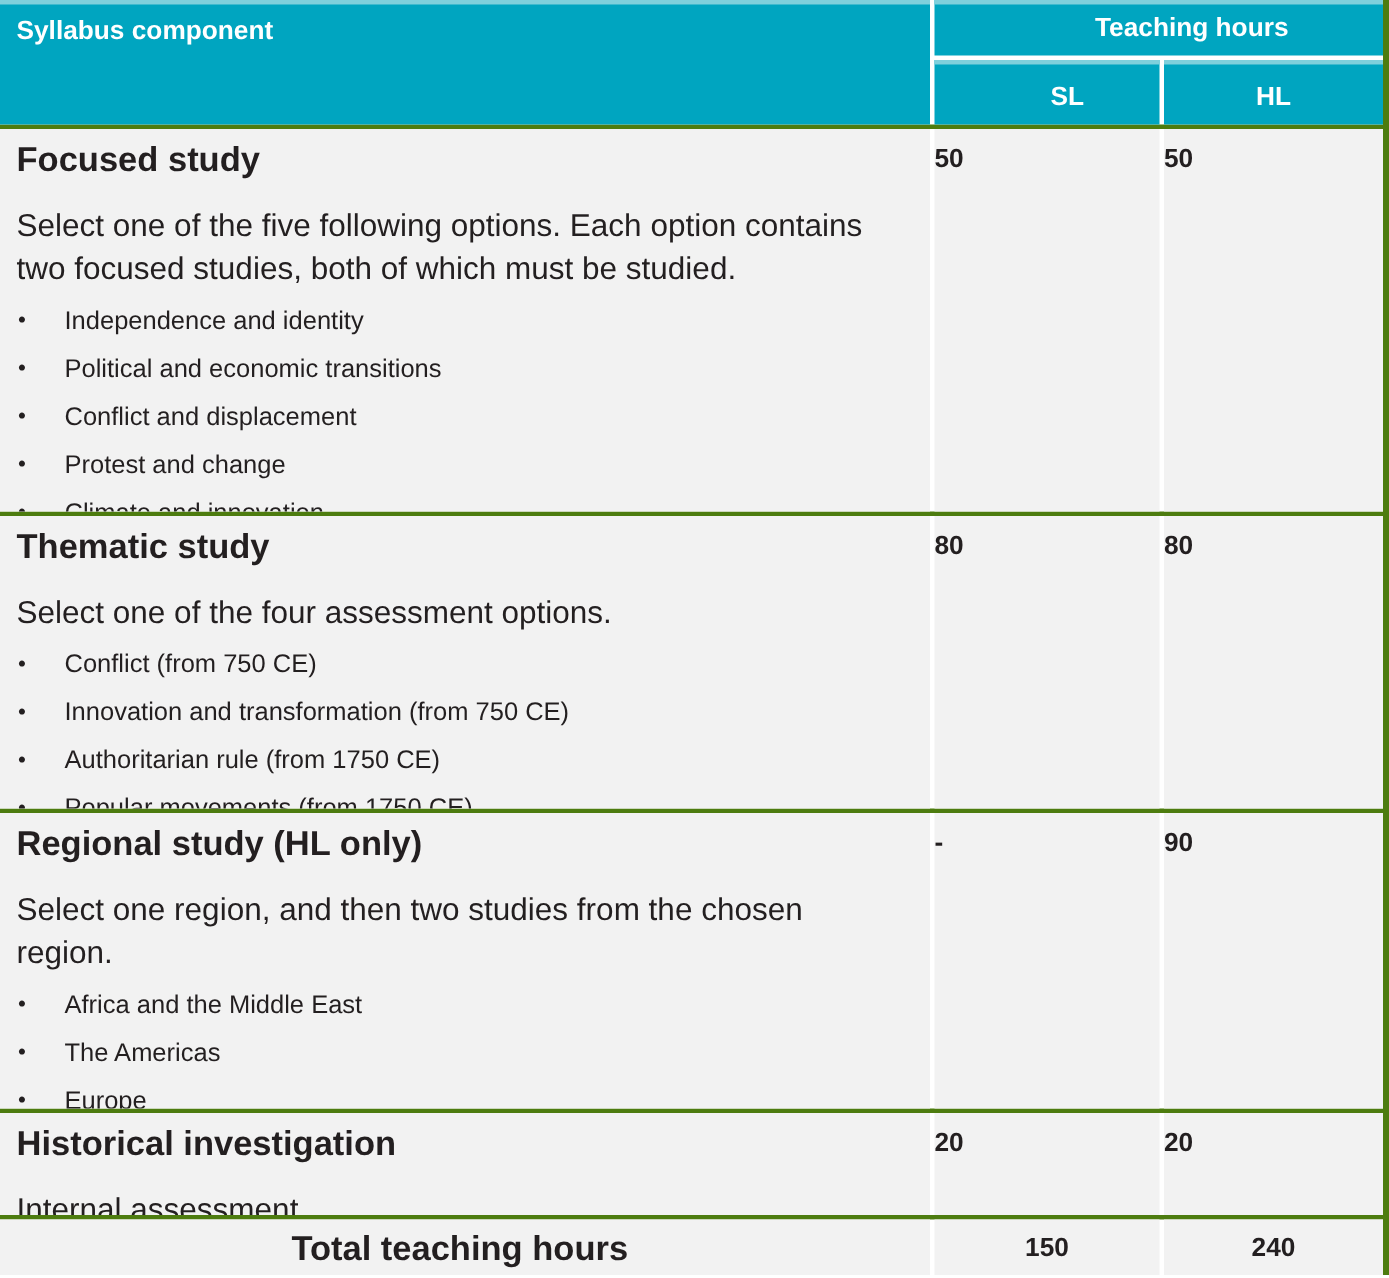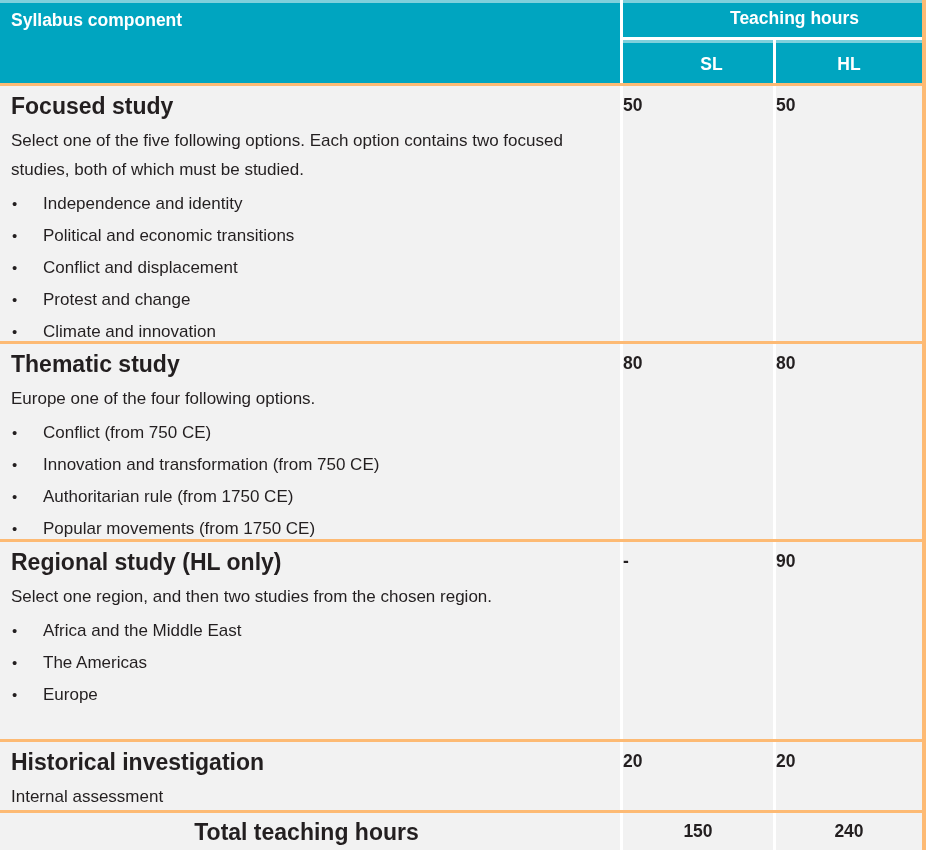--- a/index.html
+++ b/index.html
@@ -9,21 +9,21 @@
     --text:#231f20;
   }
   *{box-sizing:border-box;margin:0;padding:0;}
   html,body{background:#ffffff;}
   body{
     font-family:"Liberation Sans","DejaVu Sans",sans-serif;
     color:var(--text);
     width:926px;
   }
   .page{width:926px;height:852px;background:#ffffff;overflow:hidden;}
-  .tbl{width:926px;padding-right:4px;background:#fdba74;}
+  .tbl{width:926px;padding-right:4px;background:#4d7c0f;}
 
   
   .hdr{
     display:grid;
     grid-template-columns:620px 150px 146px;
     grid-template-rows:37px 43px;
     gap:3px;
     background:#ffffff;
     position:relative;
   }
@@ -59,23 +59,23 @@
     background:#ffffff;
   }
   .cell{background:var(--row-bg);overflow:hidden;}
   .cell-desc{padding:6px 18px 0 11px;}
   .row-title{
     font-size:23px;
     font-weight:bold;
     line-height:28px;
   }
   .row-desc{
-    font-size:17px;
+    font-size:21px;
     line-height:29px;
-    margin-top:6px;
+    margin-top:16px;
     max-width:600px;
   }
   .row-bullets{
     list-style:none;
     margin-top:4px;
   }
   .row-bullets li{
     position:relative;
     padding-left:32px;
     font-size:17px;
@@ -137,21 +137,21 @@
               <li>Protest and change</li>
               <li>Climate and innovation</li>
             </ul>
           </div>
           <div class="cell cell-hours">50</div>
           <div class="cell cell-hours">50</div>
         </div>
         <div class="brow" style="grid-template-rows: 195px;">
           <div class="cell cell-desc">
             <div class="row-title">Thematic study</div>
-            <p class="row-desc">Europe one of the four following options.</p>
+            <p class="row-desc">Select one of the four assessment options.</p>
             <ul class="row-bullets">
               <li>Conflict (from 750 CE)</li>
               <li>Innovation and transformation (from 750 CE)</li>
               <li>Authoritarian rule (from 1750 CE)</li>
               <li>Popular movements (from 1750 CE)</li>
             </ul>
           </div>
           <div class="cell cell-hours">80</div>
           <div class="cell cell-hours">80</div>
         </div>

